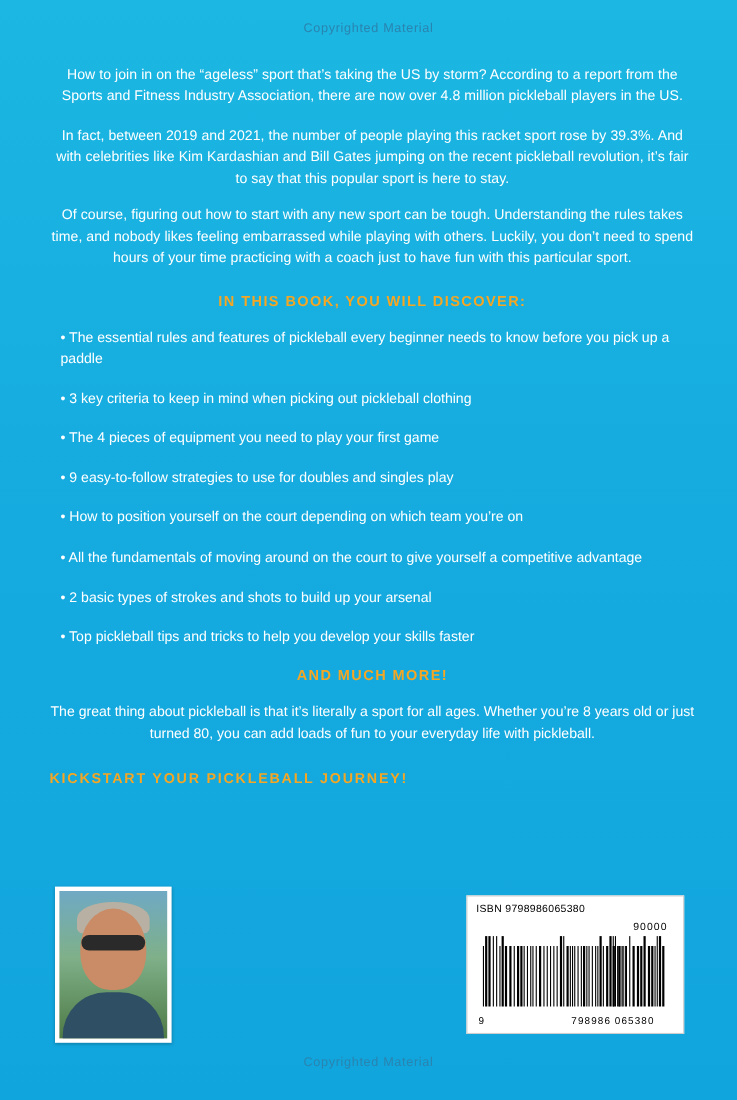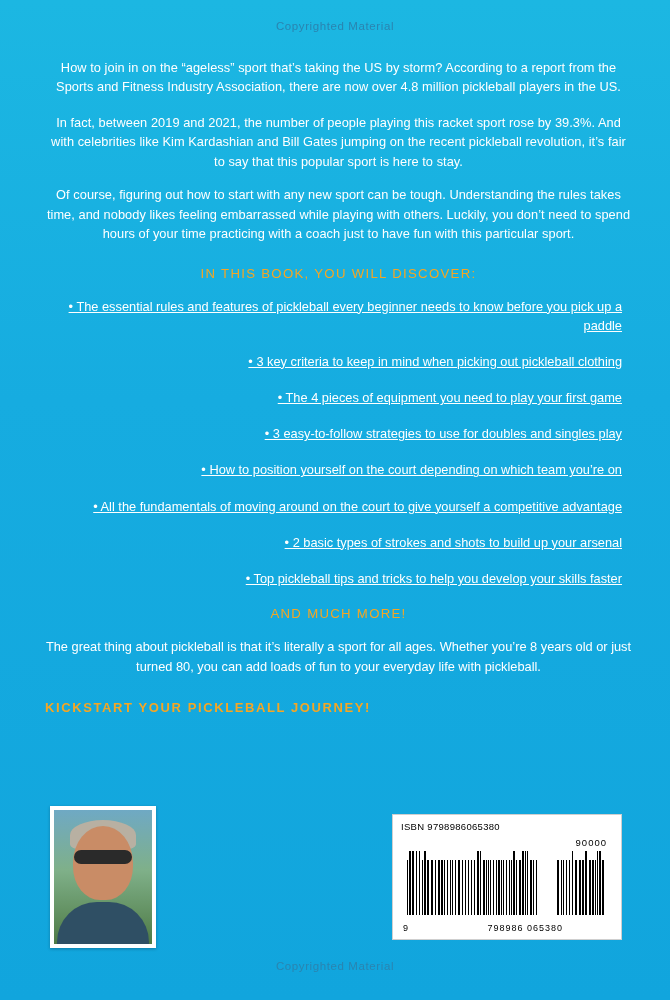--- a/index.html
+++ b/index.html
@@ -45,40 +45,39 @@
     line-height: 1.52;
     margin: 0 0 14px 0;
     text-align: center;
     letter-spacing: 0.05px;
   }
   p.para.first { margin-bottom: 16px; }
 
   .heading {
     color: #f5a623;
     font-size: 13.2px;
-    font-weight: normal;
+    font-weight: bold;
     letter-spacing: 1.3px;
     text-align: center;
     margin: 22px 0 16px 0;
   }
   .heading.small-gap { margin: 18px 0 14px 0; }
 
   ul.bullets {
     list-style: none;
     margin: 0;
     padding: 0;
   }
   ul.bullets li {
     color: #ffffff;
     font-size: 12.8px;
     line-height: 1.5;
-    text-align: right;
+    text-align: left;
     margin: 0 0 17px 0;
     padding: 0 10px;
-    text-decoration: underline;
   }
   .closing {
     color: #ffffff;
     font-size: 12.8px;
     line-height: 1.52;
     text-align: center;
     margin: 16px 0 0 0;
   }
   .kickstart {
     color: #f5a623;
@@ -147,21 +146,21 @@
     height: 42px;
     background: #2f4f64;
     border-radius: 40px 40px 0 0;
   }
 
   
   .barcode-box {
     position: absolute;
     right: 48px;
     bottom: 60px;
-    width: 230px;
+    width: 198px;
     height: 126px;
     background: #ffffff;
     border: 1px solid #cfcfcf;
     box-sizing: border-box;
     padding: 6px 8px 4px 8px;
   }
   .isbn-line {
     font-family: "Liberation Sans", sans-serif;
     font-size: 9.5px;
     color: #000;
@@ -222,21 +221,21 @@
     <p class="para first">How to join in on the “ageless” sport that’s taking the US by storm?  According to a report from the Sports and Fitness Industry Association, there are now over 4.8 million pickleball players in the US.</p>
     <p class="para">In fact, between 2019 and 2021, the number of people playing this racket sport rose by 39.3%. And with celebrities like Kim Kardashian and Bill Gates jumping on the recent pickleball revolution, it’s fair to say that this popular sport is here to stay.</p>
     <p class="para">Of course, figuring out how to start with any new sport can be tough. Understanding the rules takes time, and nobody likes feeling embarrassed while playing with others. Luckily, you don’t need to spend hours of your time practicing with a coach just to have fun with this particular sport.</p>
 
     <div class="heading">IN THIS BOOK, YOU WILL DISCOVER:</div>
 
     <ul class="bullets">
       <li>• The essential rules and features of pickleball every beginner needs to know before you pick up a paddle</li>
       <li>• 3 key criteria to keep in mind when picking out pickleball clothing</li>
       <li>• The 4 pieces of equipment you need to play your first game</li>
-      <li>• 3 easy-to-follow strategies to use for doubles and singles play</li>
+      <li>• 9 easy-to-follow strategies to use for doubles and singles play</li>
       <li>• How to position yourself on the court depending on which team you’re on</li>
       <li>• All the fundamentals of moving around on the court to give yourself a competitive advantage</li>
       <li>• 2 basic types of strokes and shots to build up your arsenal</li>
       <li>• Top pickleball tips and tricks to help you develop your skills faster</li>
     </ul>
 
     <div class="heading small-gap">AND MUCH MORE!</div>
 
     <p class="closing">The great thing about pickleball is that it’s literally a sport for all ages. Whether you’re 8 years old or just turned 80, you can add loads of fun to your everyday life with pickleball.</p>
 

